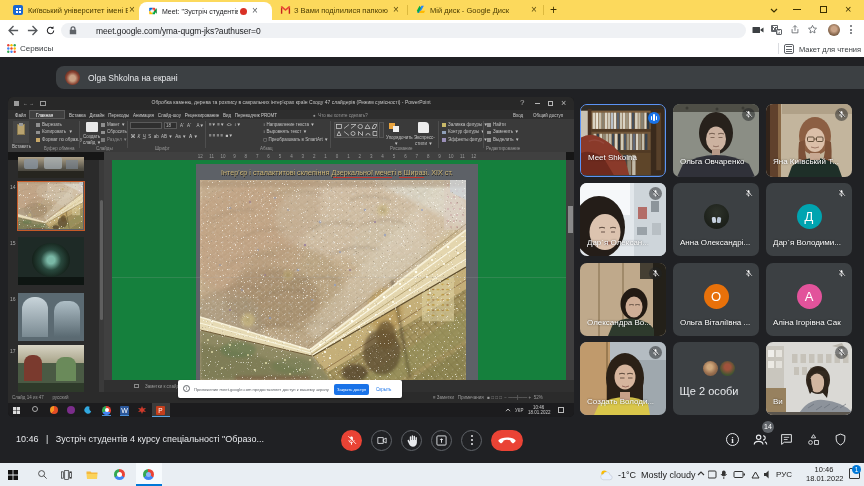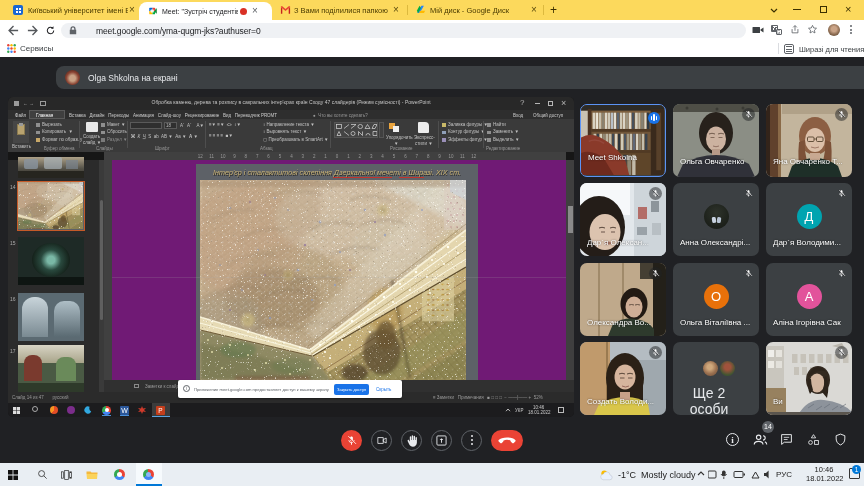--- a/index.html
+++ b/index.html
@@ -397,21 +397,21 @@
         <circle cx="4.5" cy="7.7" r="1.2" fill="#4285f4"></circle>
         <circle cx="7.7" cy="7.7" r="1.2" fill="#ea4335"></circle>
   </svg>
   <div class="abs" style="left:20px;top:4px;font-size:8px;color:#3c4043;">Сервисы</div>
   <div class="abs" style="left:778px;top:3px;width:1px;height:11px;background:#dadce0;"></div>
   <div class="abs" style="left:784px;top:3.5px;width:10px;height:10px;border:1px solid #5f6368;border-radius:2px;">
     <div style="margin:1.5px 1px 0 1px;height:1px;background:#5f6368;"></div>
     <div style="margin:1.5px 1px 0 1px;height:1px;background:#5f6368;"></div>
     <div style="margin:1.5px 1px 0 1px;height:1px;background:#5f6368;"></div>
   </div>
-  <div class="abs" style="left:799px;top:4.5px;font-size:7.5px;color:#3c4043;white-space:nowrap;">Ширазі для чтения</div>
+  <div class="abs" style="left:799px;top:4.5px;font-size:7.5px;color:#3c4043;white-space:nowrap;">Макет для чтения</div>
 </div>
 
 <div class="abs" id="meet" style="left:0;top:57px;width:864px;height:406px;background:#202124;">
 
   <div class="abs" style="left:8px;top:9px;width:848px;height:23px;background:#3c4043;border-radius:8px;margin-left:48px;">
     <div class="abs" style="left:9px;top:4px;width:15px;height:15px;border-radius:50%;background:radial-gradient(circle at 50% 55%,#c9a184 26%,#8a4433 55%,#5e2a1e 80%);"></div>
     <div class="abs" style="left:32px;top:7px;font-size:8.5px;color:#e8eaed;">Olga Shkolna на екрані</div>
   </div>
 
   <div class="abs" id="share" style="left:8px;top:40px;width:566px;height:320px;background:#161616;border-radius:5px;overflow:hidden;">
@@ -591,21 +591,21 @@
         <div class="abs" style="left:6px;top:10px;width:18px;height:26px;background:#7a3a2e;border-radius:8px 8px 0 0;"></div>
         <div class="abs" style="left:38px;top:12px;width:20px;height:24px;background:#6a8a5a;border-radius:8px 8px 0 0;"></div>
         <div class="abs" style="left:0;top:38px;width:66px;height:10px;background:#2e3a2a;"></div>
       </div>
     </div>
 
     <div class="abs" style="left:91px;top:63px;width:5px;height:235px;background:#3a3a3a;">
       <div class="abs" style="left:1px;top:40px;width:3px;height:120px;background:#5f5f5f;border-radius:2px;"></div>
     </div>
 
-    <div class="abs" id="editarea" style="left:96px;top:63px;width:462px;height:235px;background:#701a75;font-style:italic;">
+    <div class="abs" id="editarea" style="left:96px;top:63px;width:462px;height:235px;background:#15803d;">
 
       <div class="abs" style="left:0;top:0;width:8px;height:235px;background:#404040;"></div>
 
       <div class="abs" id="slide" style="left:92px;top:4px;width:282px;height:216px;background:#5d6167;">
         <div class="abs" style="left:0;top:4px;width:282px;font-size:7.2px;color:#c9b274;text-shadow:0.5px 0.5px 0 #222;text-align:center;white-space:nowrap;">Інтер'єр і сталактитові склепіння Дзеркальної мечеті в Ширазі. XIX ст.</div>
         <div class="abs" style="left:137px;top:12.5px;width:59px;height:1px;background:rgba(220,40,30,0.8);"></div>
         <div class="abs" style="left:203px;top:12.5px;width:25px;height:1px;background:rgba(220,40,30,0.8);"></div>
         <div class="abs" id="photo" style="left:4px;top:16px;width:266px;height:200px;">
           <svg width="266" height="200" viewBox="0 0 266 200">
                 <use href="#photoArt"></use>
@@ -785,21 +785,21 @@
         <path d="M33 38 Q31 58 35 66 L42 60 Q38 48 39 36 Z" fill="#7c5138"></path>
         <path d="M65 38 Q67 58 63 66 L56 60 Q60 48 59 36 Z" fill="#7c5138"></path>
         <ellipse cx="49" cy="36" rx="10" ry="12" fill="#dbbfa9"></ellipse>
         <rect x="41.5" y="33" width="6.5" height="4.5" rx="1" fill="none" stroke="#55432f" stroke-width="0.9"></rect>
         <rect x="50.5" y="33" width="6.5" height="4.5" rx="1" fill="none" stroke="#55432f" stroke-width="0.9"></rect>
         <path d="M48 35h2.5" stroke="#55432f" stroke-width="0.8"></path>
         <path d="M45 43 Q49 45 53 43" stroke="#9a7260" stroke-width="0.9" fill="none"></path>
         <path d="M22 73 L26 62 Q37 54 49 54 Q61 54 72 62 L76 73 Z" fill="#1e2f28"></path>
         <rect x="44" y="49" width="10" height="7" fill="#c8a892"></rect>
       </svg>
-      <div class="tname" style="bottom:11px;">Яна Овчаренко Т...</div>
+      <div class="tname" style="bottom:11px;">Яна Київський Т...</div>
       <div class="mute">
             <svg width="9" height="9" viewBox="0 0 24 24" style="position:absolute;left:2px;top:2px">
               <use href="#micoff"></use>
             </svg>
           </div>
     </div>
 
     <div class="tile" style="left:580px;top:126px;">
       <svg width="86" height="73" viewBox="0 0 86 73" preserveAspectRatio="none">
         <rect width="86" height="73" fill="#e2e7eb"></rect>
@@ -905,21 +905,21 @@
       <div class="mute">
             <svg width="9" height="9" viewBox="0 0 24 24" style="position:absolute;left:2px;top:2px">
               <use href="#micoff"></use>
             </svg>
           </div>
     </div>
 
     <div class="tile" style="left:673px;top:285px;">
       <div class="abs" style="left:29.5px;top:19px;width:15px;height:15px;border-radius:50%;background:radial-gradient(circle at 45% 40%,#cfa87c 20%,#9a7050 55%,#6a4a34);"></div>
       <div class="abs" style="left:46.5px;top:19px;width:15px;height:15px;border-radius:50%;background:radial-gradient(circle at 50% 40%,#a0523c 25%,#3f5530 70%);"></div>
-      <div class="abs" style="left:0;top:43px;width:72px;text-align:center;font-size:14px;color:#e8eaed;">Ще 2 особи</div>
+      <div class="abs" style="left:0;top:43px;width:72px;text-align:center;font-size:11px;color:#e8eaed;">Ще 2 особи</div>
     </div>
 
     <div class="tile" style="left:766px;top:285px;text-align:center;">
       <svg width="86" height="73" viewBox="0 0 86 73" preserveAspectRatio="none">
         <rect width="86" height="73" fill="#dad9d5"></rect>
         <rect x="0" y="4" width="18" height="42" fill="#c9c6be"></rect>
         <rect x="2" y="8" width="6" height="7" fill="#f0efeb"></rect>
         <rect x="10" y="8" width="6" height="7" fill="#e6e4de"></rect>
         <rect x="2" y="19" width="6" height="7" fill="#eceae4"></rect>
         <rect x="10" y="19" width="6" height="7" fill="#e2e0da"></rect>
@@ -951,20 +951,21 @@
       </svg>
       <div class="tname">Ви</div>
       <div class="mute">
             <svg width="9" height="9" viewBox="0 0 24 24" style="position:absolute;left:2px;top:2px">
               <use href="#micoff"></use>
             </svg>
           </div>
     </div>
   </div>
 
+  <div class="abs" style="left:16px;top:377px;font-size:9px;color:#e8eaed;white-space:nowrap;">10:46&nbsp;&nbsp;&nbsp;|&nbsp;&nbsp;&nbsp;Зустріч студентів 4 курсу спеціальності "Образо...</div>
 
   <div class="abs" style="left:341px;top:373px;width:21px;height:21px;border-radius:50%;background:#ea4335;"></div>
   <svg class="abs" style="left:346px;top:378px" width="11" height="11" viewBox="0 0 24 24">
         <path fill="#fff" d="M12 14c1.66 0 3-1.34 3-3V6c0-1.66-1.34-3-3-3S9 4.34 9 6v5c0 1.66 1.34 3 3 3z"></path>
         <path fill="#fff" d="M17 11c0 2.76-2.24 5-5 5s-5-2.24-5-5H5.5c0 3.27 2.4 5.97 5.5 6.42V21h2v-3.58c3.1-.45 5.5-3.15 5.5-6.42z"></path>
         <path stroke="#ea4335" stroke-width="3" d="M4 3l17 17"></path>
         <path stroke="#fff" stroke-width="1.8" d="M5 2.5l17 17"></path>
       </svg>
 
   <div class="abs" style="left:371px;top:373px;width:21px;height:21px;border-radius:50%;border:1px solid #5f6368;"></div>

